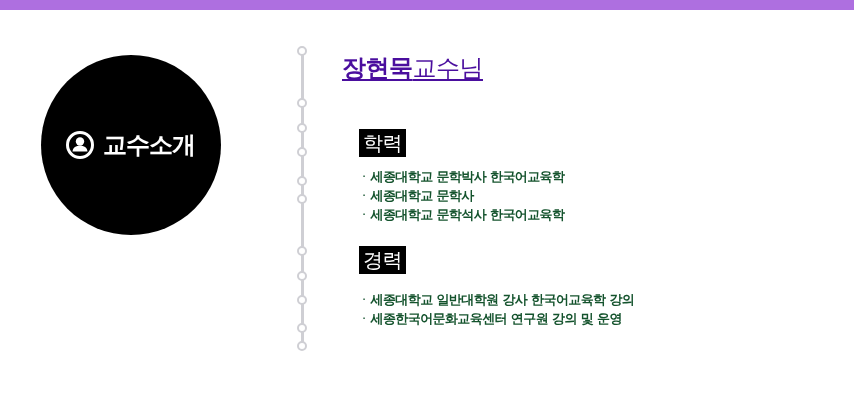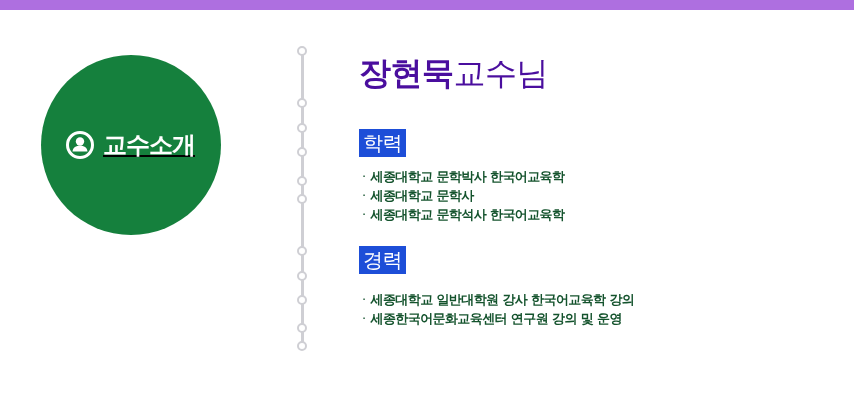--- a/index.html
+++ b/index.html
@@ -7,50 +7,50 @@
     width: 854px; height: 411px; position: relative; overflow: hidden;
     background: #ffffff;
     font-family: "DejaVu Sans", "Liberation Sans", sans-serif;
   }
   .top-bar {
     position: absolute; left: 0; top: 0; width: 854px; height: 10px;
     background: #ae6fe0;
   }
   .intro-circle {
     position: absolute; left: 41px; top: 55px; width: 180px; height: 180px;
-    border-radius: 50%; background: #15803d;
-    display: flex; align-items: center; justify-content: center; text-decoration: underline;
+    border-radius: 50%; background: #000000;
+    display: flex; align-items: center; justify-content: center;
   }
   .intro-inner { display: flex; align-items: center; gap: 8px; margin-left: -2px; }
   .person-icon { width: 30px; height: 30px; display: inline-block; }
   .intro-label {
     color: #ffffff; font-weight: bold; font-size: 24px; letter-spacing: -1px;
   }
   .timeline {
     position: absolute; left: 296px; top: 46px; width: 12px; height: 306px;
   }
   .timeline-line {
     position: absolute; left: 4.5px; top: 5px; width: 3px; height: 296px;
     background: #cfcfd4;
   }
   .timeline-node {
     position: absolute; left: 1px; width: 6px; height: 6px;
     border: 2px solid #cfcfd4; border-radius: 50%; background: #fff;
   }
   .prof-name {
-    position: absolute; left: 359px; top: 52px;
-    font-size: 32px; color: #4a0e9e; 
+    position: absolute; left: 342px; top: 52px;
+    font-size: 24px; color: #4a0e9e; text-decoration: underline;
     text-decoration-thickness: 2px; text-underline-offset: 3px;
     white-space: nowrap; letter-spacing: -0.5px;
   }
   .prof-name .surname { font-weight: bold; }
   .prof-name .title { font-weight: normal; }
   .section-badge {
     position: absolute; left: 359px; height: 28px; padding: 0 4px;
-    background: #1d4ed8; color: #ffffff; font-size: 20px; line-height: 28px;
+    background: #000000; color: #ffffff; font-size: 20px; line-height: 28px;
     letter-spacing: -0.5px;
   }
   .section-list {
     position: absolute; left: 362px; margin: 0; padding: 0; list-style: none;
   }
   .section-list li {
     color: #14532d; font-size: 13px; font-weight: bold; line-height: 19px;
     white-space: nowrap; letter-spacing: -0.6px;
   }
   .section-list li .dot { font-weight: normal; margin-right: 5px; }

